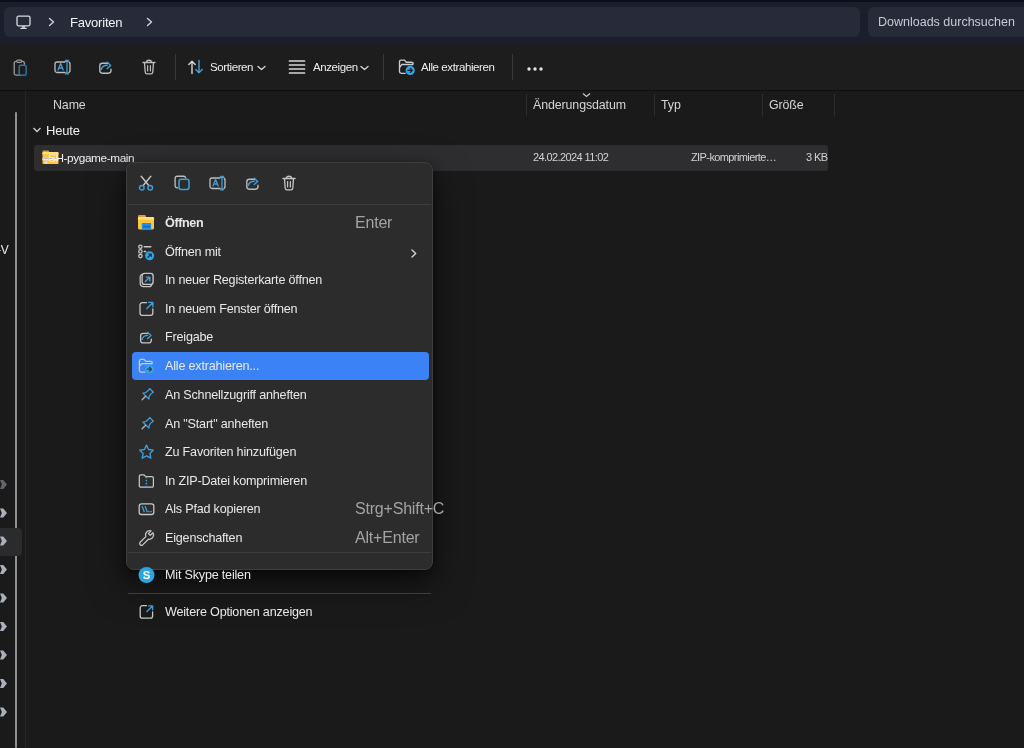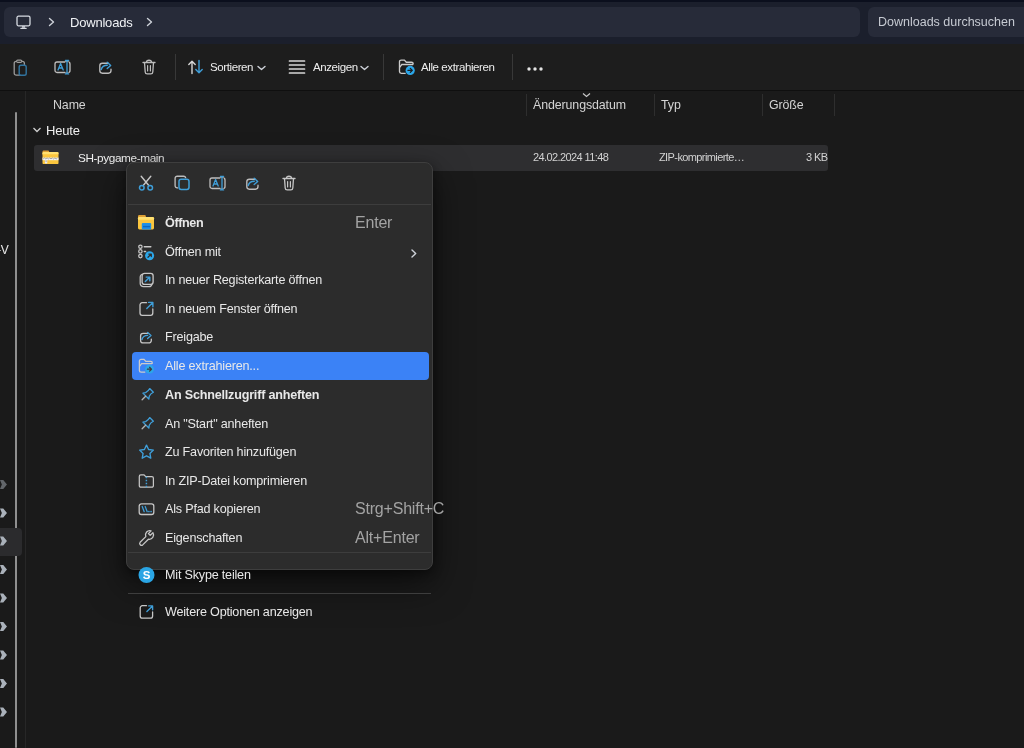--- a/index.html
+++ b/index.html
@@ -43,21 +43,21 @@
     <div id="hdrtop"></div>
     <div id="addr">
       <svg class="abs" style="left:12px;top:7.5px" width="15" height="15" viewBox="0 0 15 15">
         <rect x="1" y="1.2" width="13" height="9.6" rx="1.5" fill="none" stroke="#d6dae1" stroke-width="1.3"></rect>
         <rect x="6" y="11.2" width="3" height="1.5" fill="#d6dae1"></rect>
         <rect x="4.3" y="12.7" width="6.4" height="1.3" rx="0.6" fill="#d6dae1"></rect>
       </svg>
       <svg class="abs" style="left:42.5px;top:8px" width="9" height="14" viewBox="0 0 9 14">
         <path class="chev" d="M2.5 3.5 L6.5 7 L2.5 10.5"></path>
       </svg>
-      <div class="abs crumb" style="left:66px;top:7.5px;">Downloads</div>
+      <div class="abs crumb" style="left:66px;top:7.5px;">Favoriten</div>
       <svg class="abs" style="left:140.5px;top:8px" width="9" height="14" viewBox="0 0 9 14">
         <path class="chev" d="M2.5 3.5 L6.5 7 L2.5 10.5"></path>
       </svg>
     </div>
     <div id="srch">
       <div class="abs" style="left:10px;top:7.5px;color:#c6cad2;font-size:12.5px;letter-spacing:0px;">Downloads durchsuchen</div>
     </div>
   </div>
 
   <div id="tbar">
@@ -141,23 +141,23 @@
     <div id="filerow"></div>
     <svg class="abs" style="left:42px;top:58px" width="17" height="16" viewBox="0 0 17 16">
       <path d="M0.5 5.5 V2.5 A1.1 1.1 0 0 1 1.6 1.4 H6 A1.1 1.1 0 0 1 7.1 2.5 V5.5 Z" fill="#dd9f35"></path>
       <rect x="0.5" y="2.9" width="16" height="12.2" rx="1.2" fill="#fbc63e"></rect>
       <path d="M0.5 5.2 V4.2 A1.3 1.3 0 0 1 1.8 2.9 H15.2 A1.3 1.3 0 0 1 16.5 4.2 V5.2 Z" fill="#ffe071"></path>
       <rect x="0.5" y="8.6" width="16" height="2.6" fill="#f2f2f2"></rect>
       <path d="M1.2 9.9 l1.3 -1 1.3 1 1.3 -1 1.3 1 1.3 -1 1.3 1 1.3 -1 1.3 1 1.3 -1 1.3 1 1.3 -1" fill="none" stroke="#9a9a9a" stroke-width="0.9"></path>
       <rect x="2.9" y="10.8" width="2.4" height="3.6" rx="0.7" fill="#ececec"></rect>
       <rect x="3.6" y="11.5" width="1" height="1.2" fill="#8f8f8f"></rect>
     </svg>
-    <div class="abs" style="left:78px;top:60px;color:#f0f0f0;font-size:11.8px;letter-spacing:-0.4px;">SH-pygame-main</div>
-    <div class="cell" style="left:533px;top:66px;">24.02.2024 11:48</div>
-    <div class="cell" style="left:659px;top:66px;">ZIP-komprimierte…</div>
+    <div class="abs" style="left:48px;top:60px;color:#f0f0f0;font-size:11.8px;letter-spacing:-0.4px;">SH-pygame-main</div>
+    <div class="cell" style="left:533px;top:66px;">24.02.2024 11:02</div>
+    <div class="cell" style="left:691px;top:66px;">ZIP-komprimierte…</div>
     <div class="cell" style="left:806px;top:66px;">3 KB</div>
 
     <div class="abs" style="left:0;top:437px;width:22px;height:28px;background:#2b2b2d;border-radius:0 4px 4px 0;"></div>
     <svg class="abs" style="left:0;top:389px" width="8" height="240" viewBox="0 0 8 240">
       <g fill="#aab1ba" transform="scale(0.93,1)">
         <path d="M0 0 l3.5 0 L7.5 4.5 L3.5 9 L0 9 L2 4.5 Z" opacity="0.5"></path>
         <g transform="translate(0,28.5)">
             <path d="M0 0 l3.5 0 L7.5 4.5 L3.5 9 L0 9 L2 4.5 Z"></path>
           </g>
         <g transform="translate(0,56.5)">
@@ -265,21 +265,21 @@
     </div>
     <div class="mitem" style="top:189px;background:#3b82f6;border-radius:4px;">
       <svg class="micon" width="19" height="19" viewBox="0 0 19 19">
         <path d="M8.3 15.6 H4.1 A1.7 1.7 0 0 1 2.4 13.9 V4.5 A1.6 1.6 0 0 1 4 2.9 H7 L8.8 4.9 H13.7 A1.6 1.6 0 0 1 15.3 6.5 V7.2" fill="none" stroke="#cbcbcb" stroke-width="1.3"></path>
         <path d="M2.5 9.8 L4.6 7.1 H15.2" fill="none" stroke="#cbcbcb" stroke-width="1.3"></path>
         <circle cx="12.5" cy="12.7" r="4.4" fill="#2ba7ea"></circle>
         <path d="M10.4 12.7 h4 M12.6 10.8 L14.5 12.7 L12.6 14.6" fill="none" stroke="#3d3d3d" stroke-width="1.25" stroke-linecap="round" stroke-linejoin="round"></path>
       </svg>
       <div class="mtext">Alle extrahieren...</div>
     </div>
-    <div class="mitem" style="top:218px;font-weight:bold;">
+    <div class="mitem" style="top:218px;">
       <svg class="micon" width="19" height="19" viewBox="0 0 19 19">
         <g transform="rotate(45 9.5 9.5)">
           <path d="M7.2 2.7 H12.4 C11.8 4.3 11.8 6.9 12.4 8.5 L14 10.7 H5.6 L7.2 8.5 C7.8 6.9 7.8 4.3 7.2 2.7 Z" fill="none" stroke="#3f9ed8" stroke-width="1.3" stroke-linejoin="round"></path>
           <path d="M9.8 11 V16" stroke="#b0b0b0" stroke-width="1.35" stroke-linecap="round"></path>
         </g>
       </svg>
       <div class="mtext">An Schnellzugriff anheften</div>
     </div>
     <div class="mitem" style="top:246.5px;">
       <svg class="micon" width="19" height="19" viewBox="0 0 19 19">

